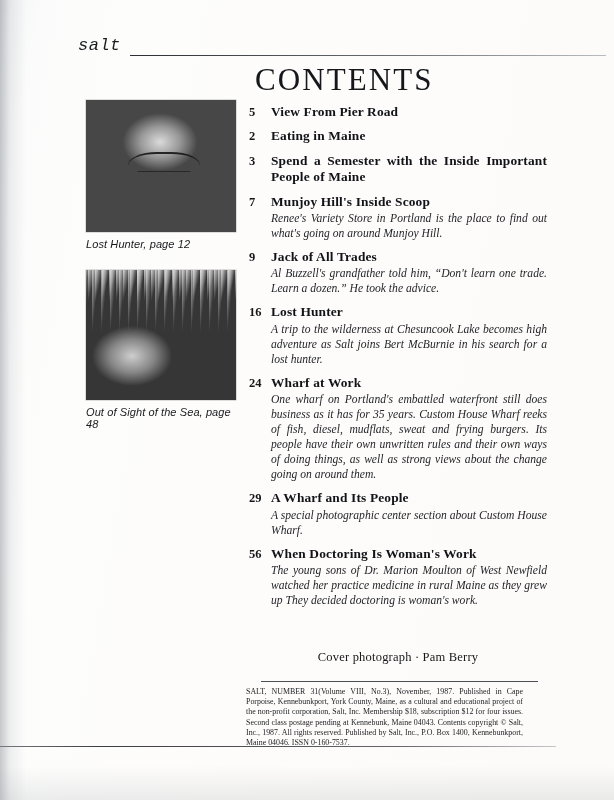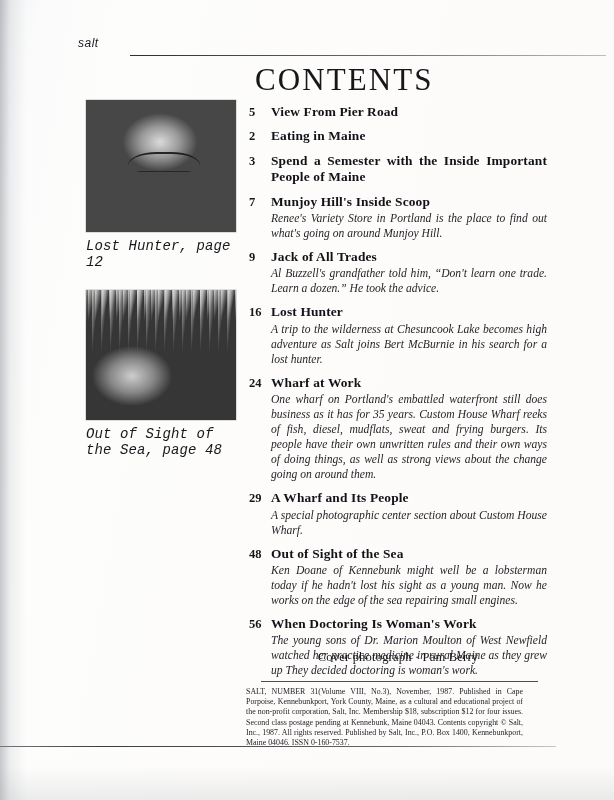--- a/index.html
+++ b/index.html
@@ -34,23 +34,23 @@
 
   
   .masthead {
     position: absolute;
     left: 78px; top: 38px;
     width: 480px; height: 26px;
   }
   .salt-logo {
     position: absolute;
     left: 0; top: -2px;
-    font-family: Liberation Sans, sans-serif;
+    font-family: Liberation Mono, monospace;
     font-style: italic;
-    font-size: 12px;
+    font-size: 17px;
     letter-spacing: 0.5px;
     color: #1a1c20;
   }
   .masthead-rule {
     position: absolute;
     left: 52px; top: 17px;
     width: 476px; height: 1px;
     background: linear-gradient(90deg, #2b2e33 0%, #6a6e74 55%, #b9bcc1 100%);
   }
 
@@ -109,23 +109,23 @@
   }
   .photo-3 { height: 130px;
     background:
       linear-gradient(104deg, rgba(225,223,218,0.85) 0px, rgba(225,223,218,0) 8px) 44px 0/7px 100% repeat-x,
       linear-gradient(96deg, rgba(214,212,206,0.80) 0px, rgba(214,212,206,0) 7px) 78px 0/9px 100% repeat-x,
       radial-gradient(ellipse 40px 30px at 46px 86px, #cfc9c0 0%, #8d867c 55%, #3d3a36 100%),
       radial-gradient(ellipse 38px 30px at 108px 88px, #c6c0b7 0%, #857f75 55%, #3a3733 100%),
       linear-gradient(180deg, #2a2927 0%, #1b1a19 48%, #35332f 100%);
   }
   .caption {
-    font-family: Liberation Mono, monospace;
+    font-family: Liberation Sans, sans-serif;
     font-style: italic;
-    font-size: 14px;
+    font-size: 11px;
     color: #18191d;
     margin: 6px 0 20px 0;
     letter-spacing: 0.1px;
   }
 
   
   .toc {
     position: absolute;
     left: 249px; top: 104px;
     width: 298px;
@@ -278,27 +278,20 @@
     </div>
 
     <div class="toc-entry">
       <div class="toc-head">
         <span class="toc-page">29</span>
         <span class="toc-title">A Wharf and Its People</span>
       </div>
       <div class="toc-desc">A special photographic center section about Custom House Wharf.</div>
     </div>
 
-    <div class="toc-entry">
-      <div class="toc-head">
-        <span class="toc-page">48</span>
-        <span class="toc-title">Out of Sight of the Sea</span>
-      </div>
-      <div class="toc-desc">Ken Doane of Kennebunk might well be a lobsterman today if he hadn't lost his sight as a young man. Now he works on the edge of the sea repairing small engines.</div>
-    </div>
 
     <div class="toc-entry">
       <div class="toc-head">
         <span class="toc-page">56</span>
         <span class="toc-title">When Doctoring Is Woman's Work</span>
       </div>
       <div class="toc-desc">The young sons of Dr. Marion Moulton of West Newfield watched her practice medicine in rural Maine as they grew up They decided doctoring is woman's work.</div>
     </div>
 
   </div>

